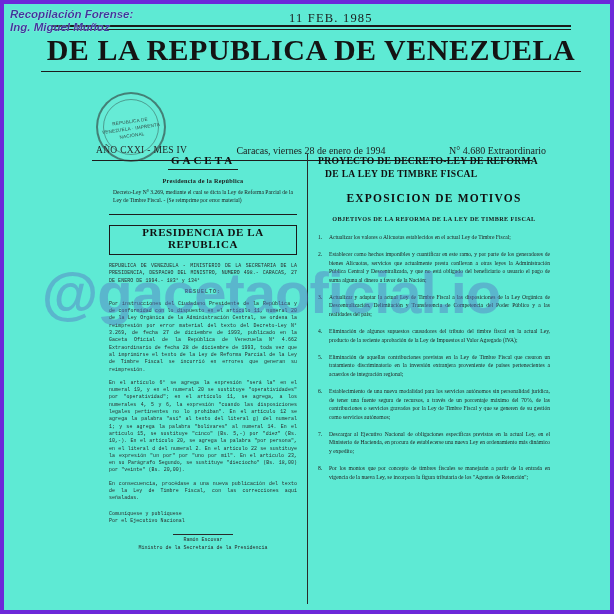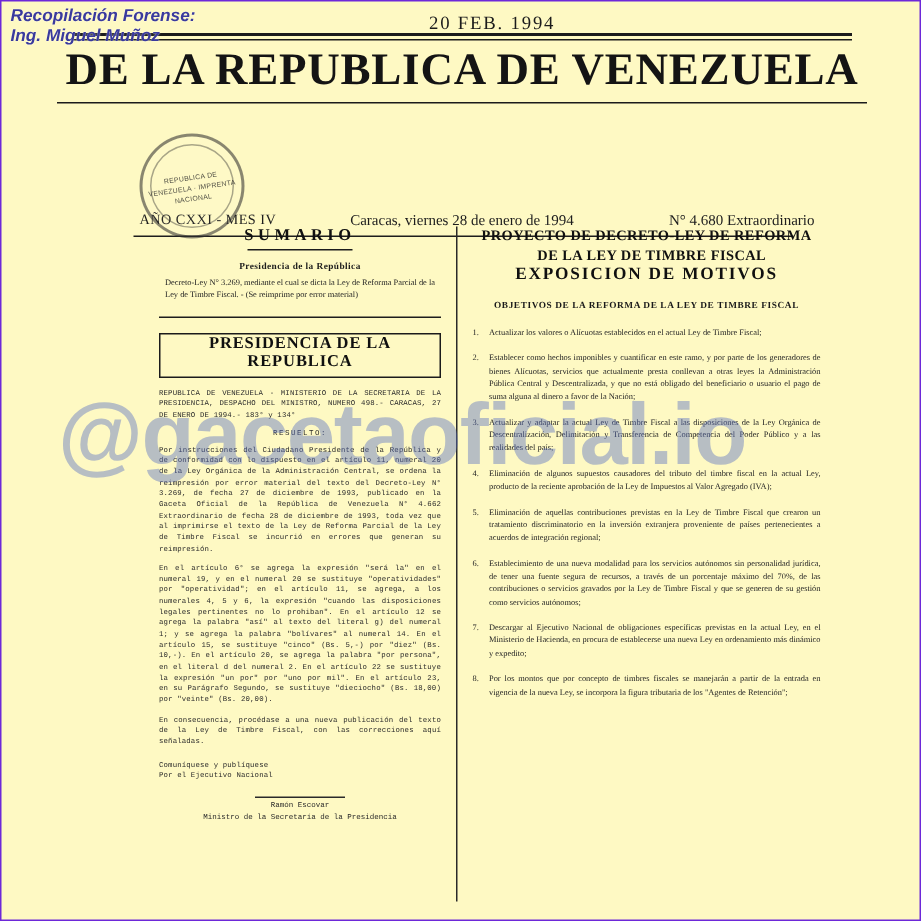--- a/index.html
+++ b/index.html
@@ -10,23 +10,23 @@
     width: 614px;
     height: 614px;
     background: #f2efe9;
     font-family: "Liberation Serif", serif;
     overflow: hidden;
   }
   .page {
     position: relative;
     width: 614px;
     height: 614px;
-    background: #fef9c3;
+    background: #5eead4;
     box-sizing: border-box;
-    border: 1px solid #6d28d9;
+    border: 4px solid #6d28d9;
     overflow: hidden;
   }
   
   .credit {
     position: absolute;
     left: 6px;
     top: 4px;
     z-index: 40;
     font-family: "Liberation Sans", sans-serif;
     font-size: 11.5px;
@@ -299,21 +299,21 @@
   }
   .proyecto-head {
     font-family: "Liberation Serif", serif;
     font-weight: bold;
     font-size: 9.6px;
     line-height: 13px;
     color: #101010;
     letter-spacing: 0.3px;
     text-indent: -7px;
     padding-left: 7px;
-    text-align: center;
+    margin-bottom: 12px;
   }
   .exposicion {
     text-align: center;
     font-family: "Liberation Serif", serif;
     font-weight: bold;
     font-size: 11.5px;
     letter-spacing: 1.2px;
     color: #101010;
     margin-bottom: 10px;
   }
@@ -347,21 +347,21 @@
 </head>
 <body>
 
 <div class="page">
 
   <div class="credit">
     <div class="l1">Recopilación Forense:</div>
     <div class="l2">Ing. Miguel Muñoz</div>
   </div>
 
-  <div class="date-stamp">20 FEB. 1994</div>
+  <div class="date-stamp">11 FEB. 1985</div>
 
   <div class="masthead">
     <div class="rule"></div>
     <div class="rule thin"></div>
     <div class="republica">DE LA REPUBLICA DE VENEZUELA</div>
     <div class="rule2"></div>
   </div>
 
   <div class="seal">
     <div class="seal-text">REPUBLICA DE VENEZUELA · IMPRENTA NACIONAL</div>
@@ -370,21 +370,21 @@
   <div class="issue-line">
     <div class="issue-left">AÑO CXXI - MES IV</div>
     <div class="issue-center">Caracas, viernes 28 de enero de 1994</div>
     <div class="issue-right">N° 4.680 Extraordinario</div>
     <div class="issue-rule"></div>
   </div>
 
   <div class="col-divider"></div>
 
   <div class="col-left">
-    <div class="sumario-title">SUMARIO</div>
+    <div class="sumario-title">GACETA</div>
     <div class="sumario-rule"></div>
     <div class="sub-center">Presidencia de la República</div>
     <div class="sumario-body">Decreto-Ley N° 3.269, mediante el cual se dicta la Ley de Reforma Parcial de la Ley de Timbre Fiscal. - (Se reimprime por error material)</div>
     <div class="sumario-rule2"></div>
 
     <div class="presidencia-box">
       <div class="t">PRESIDENCIA DE LA REPUBLICA</div>
     </div>
 
     <div class="mono-block">REPUBLICA DE VENEZUELA - MINISTERIO DE LA SECRETARIA DE LA PRESIDENCIA, DESPACHO DEL MINISTRO, NUMERO 498.- CARACAS, 27 DE ENERO DE 1994.- 183° y 134°</div>

